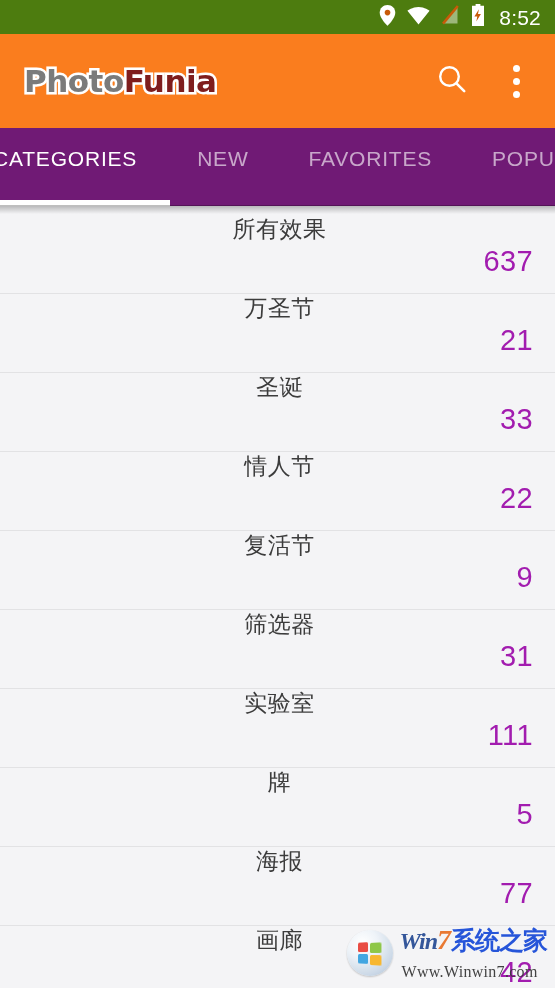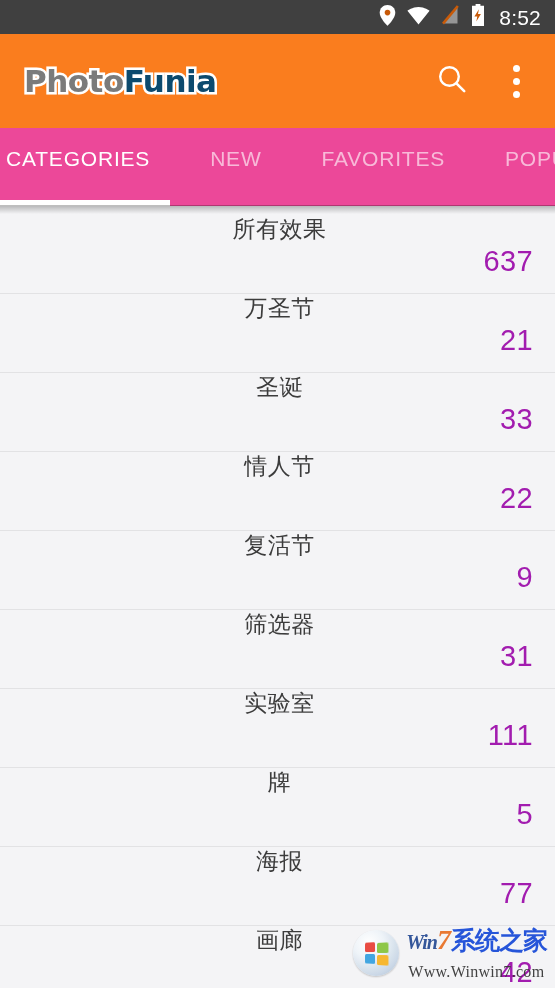--- a/index.html
+++ b/index.html
@@ -7,21 +7,21 @@
   html, body {
     width:555px; height:988px;
     background:#f4f4f6;
     font-family:"Liberation Sans","DejaVu Sans",sans-serif;
     overflow:hidden;
   }
   #screen { position:relative; width:555px; height:988px; overflow:hidden; background:#f4f4f6; }
 
   
   .statusbar {
-    position:relative; height:34px; background:#404040;
+    position:relative; height:34px; background:#4d7c0f;
     display:flex; align-items:center; justify-content:flex-end;
     padding-right:14px; gap:11px;
   }
   .sb-icon { display:block; }
   .sb-time {
     color:#ffffff; font-size:21px; font-weight:400; letter-spacing:.2px;
     line-height:1; margin-left:3px;
   }
 
   
@@ -29,32 +29,33 @@
     position:relative; height:94px; background:#fa7d1e;
     display:flex; align-items:center; padding:0 20px 0 24px;
   }
   .logo {
     font-size:31px; font-weight:bold; line-height:1;
     letter-spacing:-0.5px; font-family:"DejaVu Sans",sans-serif;
     -webkit-text-stroke:5px #ffffff; paint-order:stroke fill;
     white-space:nowrap;
   }
   .logo .p1 { color:#7b7b7b; }
-  .logo .p2 { color:#0c4a6e;margin-top:13px; }
+  .logo .p2 { color:#7f1d1d;margin-top:13px; }
   .appbar-actions { margin-left:auto; display:flex; align-items:center; gap:26px; }
   .icon-btn { display:flex; align-items:center; justify-content:center;
               width:38px; height:44px; cursor:pointer; }
   .dots { display:flex; flex-direction:column; align-items:center; gap:6px; }
   .dots i { display:block; width:7px; height:7px; border-radius:50%; background:#fff; }
 
   
   .tabbar {
-    position:relative; height:78px; background:#ec4899;
-    display:flex; align-items:flex-start; padding-left:6px;
+    position:relative; height:78px; background:#701a75;
+    display:flex; align-items:flex-start; padding-left:36px;
     overflow:hidden;
+    justify-content:center;
   }
   .tab {
     height:62px; display:flex; align-items:center;
     font-size:21px; letter-spacing:.8px; color:rgba(255,255,255,.62);
     white-space:nowrap; cursor:pointer; font-weight:400;
   }
   .tab.active { color:#ffffff; }
   .tab-gap { width:60px; flex:0 0 auto; }
   .tab-indicator {
     position:absolute; left:0; bottom:0; width:170px; height:6px; background:#ffffff;
@@ -97,21 +98,21 @@
   }
   .wm-flag { position:relative; width:25px; height:23px; transform:perspective(40px) rotateY(-12deg); }
   .wm-flag span { position:absolute; width:11px; height:10px; border-radius:1.5px; }
   .wm-flag span:nth-child(1){ left:0;  top:0;  background:#e8443b; }
   .wm-flag span:nth-child(2){ left:13px;top:1px;background:#89c540; }
   .wm-flag span:nth-child(3){ left:0;  top:12px;background:#3aa3e0; }
   .wm-flag span:nth-child(4){ left:13px;top:13px;background:#f7b427; }
   .wm-text { display:flex; flex-direction:column; line-height:1; }
   .wm-line1 { display:flex; align-items:baseline; }
   .wm-win {
-    font-size:20px; font-weight:bold; font-style:italic;
+    font-size:24px; font-weight:bold; font-style:italic;
     color:#2b4f96; font-family:"Liberation Serif","DejaVu Serif",serif;
     letter-spacing:-1px;
   }
   .wm-seven {
     font-size:28px; font-weight:bold; font-style:italic; color:#e8732a;
     font-family:"Liberation Serif","DejaVu Serif",serif;
   }
   .wm-cn {
     font-size:25px; font-weight:bold; color:#1d4ed8;
     font-family:"DejaVu Sans",sans-serif; letter-spacing:-1px;

